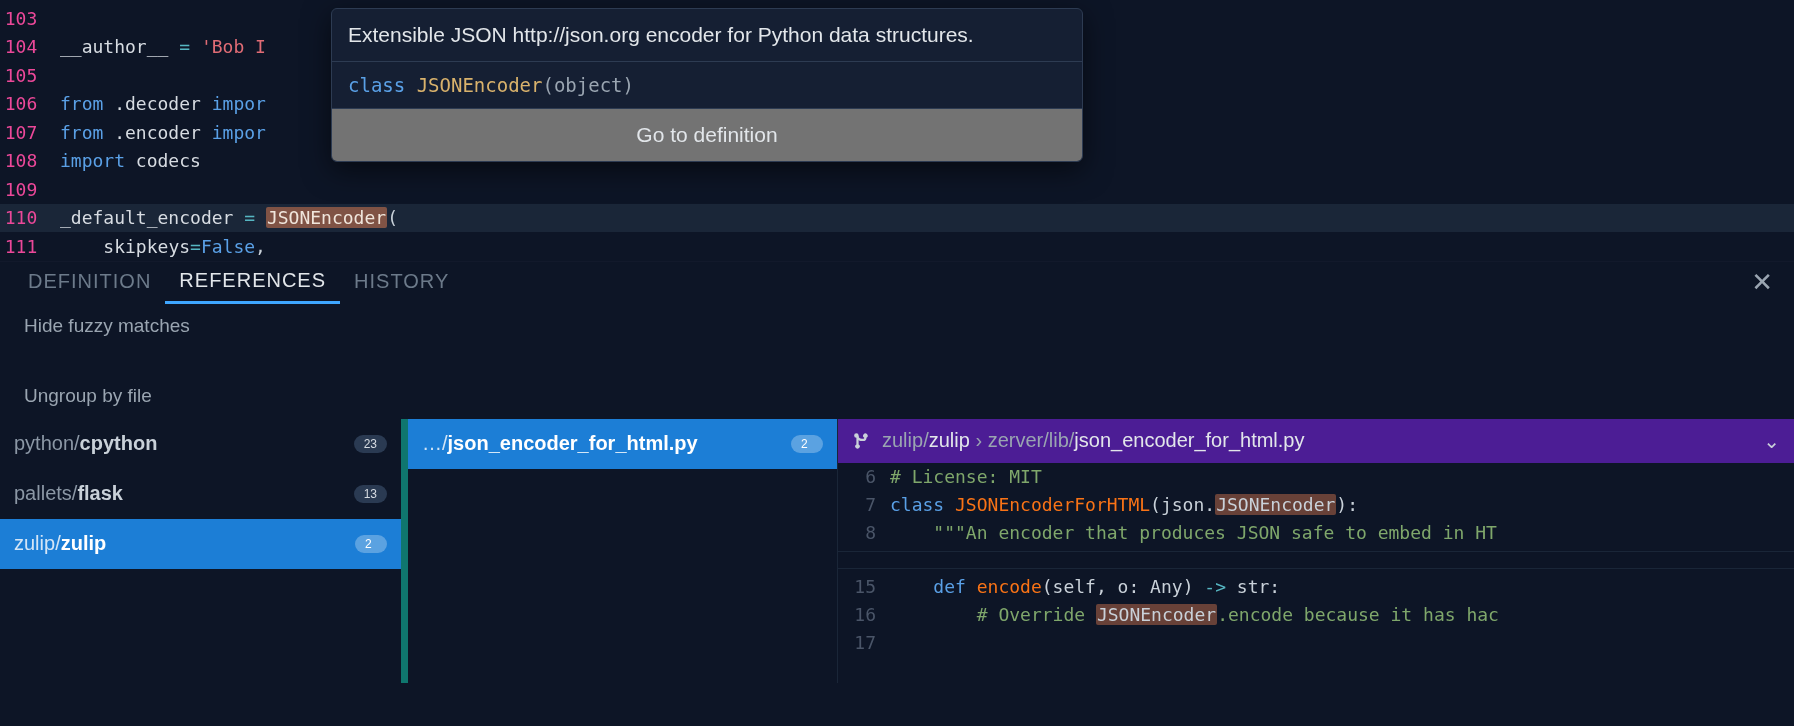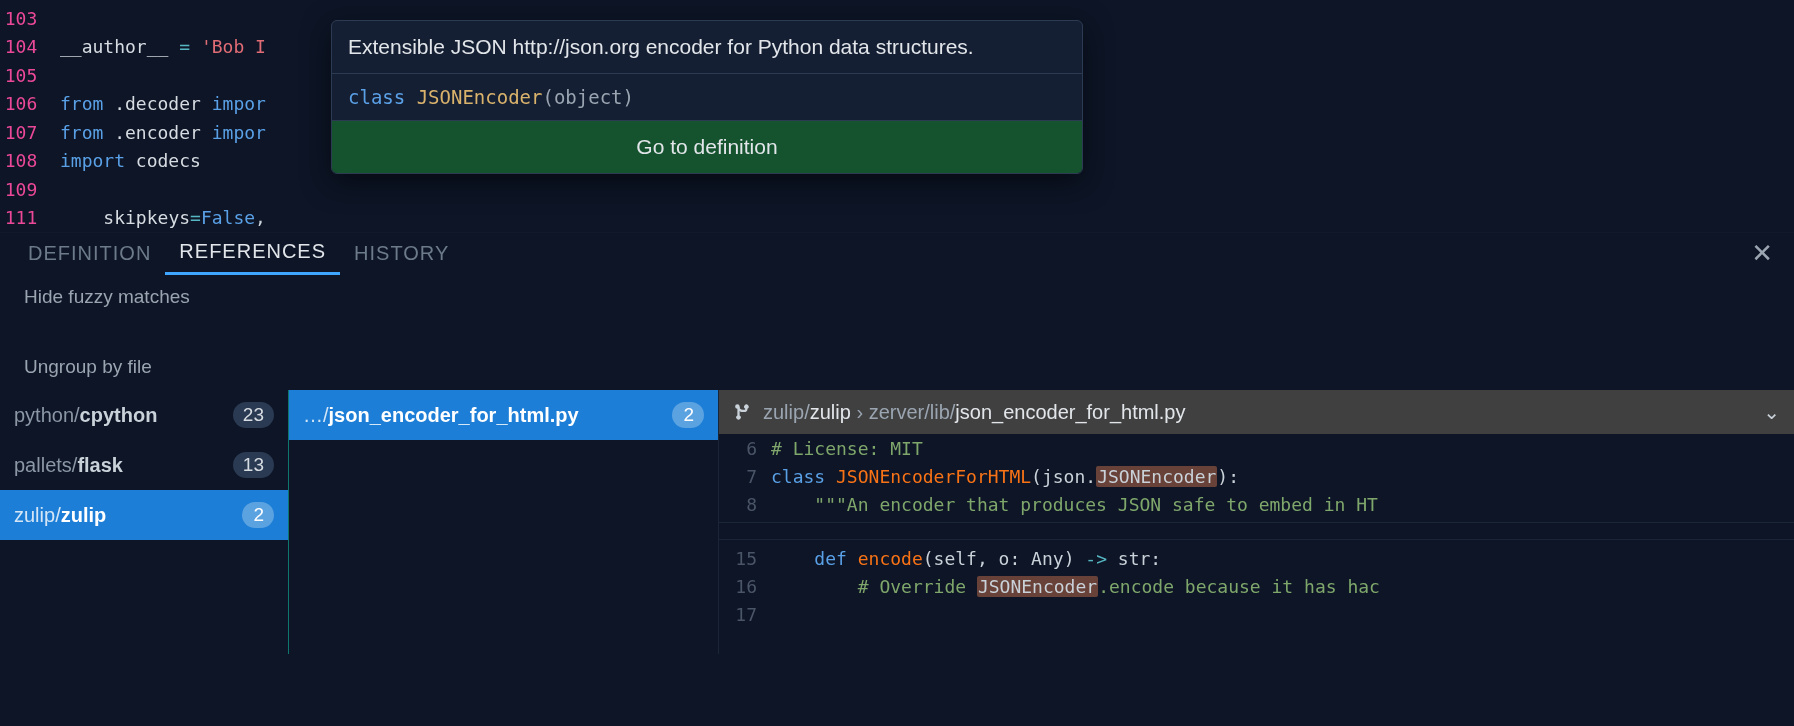--- a/index.html
+++ b/index.html
@@ -37,21 +37,21 @@
   .st  { color: #e06c75; }
   .nm  { color: #d7dce2; }
   .mod { color: #d7dce2; }
   .op  { color: #56b6c2; }
   .pl  { color: #c9d1d9; }
   .tokhl { background: rgba(214,120,80,0.55); color: #f0e6dc; padding: 0 1px; border-radius: 2px; }
   .tok-ref-hl { background: rgba(214,120,80,0.45); padding: 0 1px; border-radius: 2px; }
 
   .hover-popup {
     position: absolute;
-    top: 20px;
+    top: 8px;
     left: 331px;
     width: 752px;
     background: #151f33;
     border: 1px solid #2d3b52;
     border-radius: 6px;
     box-shadow: 0 8px 28px rgba(0,0,0,0.55);
     overflow: hidden;
     z-index: 10;
   }
   .hover-doc {
@@ -65,21 +65,21 @@
     padding: 12px 16px;
     font-size: 19px;
     border-bottom: 1px solid #2d3b52;
     white-space: pre;
   }
   .sig-kw { color: #5aa0e6; }
   .sig-nm { color: #d9b26c; }
   .sig-pl { color: #9aa5b1; }
   .hover-actions {
     display: flex;
-    background: #14532d;
+    background: #737373;
     gap: 36px;
   }
   .hover-action {
     flex: 1;
     text-align: center;
     padding: 14px 0;
     font-size: 21px;
     color: #e2e6ea;
     cursor: pointer;
     font-family: -apple-system, BlinkMacSystemFont, 'Segoe UI', sans-serif;
@@ -123,22 +123,22 @@
     color: #9aa5b1;
     flex-direction: column;
   }
   .panel-toolbar span { cursor: pointer; }
 
   .panel-body {
     display: flex;
     height: 264px;
   }
   .repo-col {
-    width: 289px;
-    border-right: 1px solid #0f766e;
+    width: 408px;
+    border-right: 7px solid #0f766e;
   }
   .file-col {
     width: 430px;
     border-right: 1px solid #1a2638;
   }
   .preview-col {
     flex: 1;
   }
   .list-row {
     display: flex;
@@ -152,33 +152,33 @@
     cursor: pointer;
   }
   .list-row.sel { background: #1c7ed6; color: #fff; }
   .list-row .prefix { color: #8b97a5; }
   .list-row.sel .prefix { color: #e8f1fa; opacity: 0.9; }
   .badge {
     background: #2a3a52;
     color: #d7dce2;
     border-radius: 999px;
     min-width: 32px;
-    text-align: right;
+    text-align: left;
     padding: 2px 10px;
-    font-size: 19px;
+    font-size: 12px;
   }
   .list-row.sel .badge { background: rgba(255,255,255,0.28); color: #fff; }
 
   .preview-header {
     display: flex;
     align-items: center;
     gap: 10px;
     height: 44px;
     padding: 0 14px;
-    background: #404040;
+    background: #4c1d95;
     font-family: -apple-system, BlinkMacSystemFont, 'Segoe UI', sans-serif;
     font-size: 20px;
     color: #9aa5b1;
   }
   .preview-header .strong { color: #e2e6ea; }
   .preview-header .caret {
     margin-left: auto;
     color: #c9d1d9;
   }
   .git-icon {
@@ -218,20 +218,23 @@
       <span class="code"><span class="kw">from </span><span class="mod">.decoder </span><span class="kw">impor</span></span></div>
     <div class="code-line">
       <span class="gutter">107</span>
       <span class="code"><span class="kw">from </span><span class="mod">.encoder </span><span class="kw">impor</span></span></div>
     <div class="code-line">
       <span class="gutter">108</span>
       <span class="code"><span class="kw">import </span><span class="mod">codecs</span></span></div>
     <div class="code-line">
       <span class="gutter">109</span>
       <span class="code"></span></div>
+    <div class="code-line hl">
+      <span class="gutter">110</span>
+      <span class="code"><span class="nm">_default_encoder </span><span class="op">=</span><span class="pl"> </span><span class="tokhl">JSONEncoder</span><span class="pl">(</span></span></div>
     <div class="code-line">
       <span class="gutter">111</span>
       <span class="code"><span class="pl">    </span><span class="nm">skipkeys</span><span class="op">=</span><span class="kw">False</span><span class="pl">,</span></span></div>
   </div>
 
 <div class="hover-popup">
   <div class="hover-doc">Extensible JSON http://json.org encoder for Python data structures.</div>
   <div class="hover-sig" id="hover-sig"><span class="sig-kw">class </span><span class="sig-nm">JSONEncoder</span><span class="sig-pl">(object)</span></div>
   <div class="hover-actions">
     <div class="hover-action">Go to definition</div>

